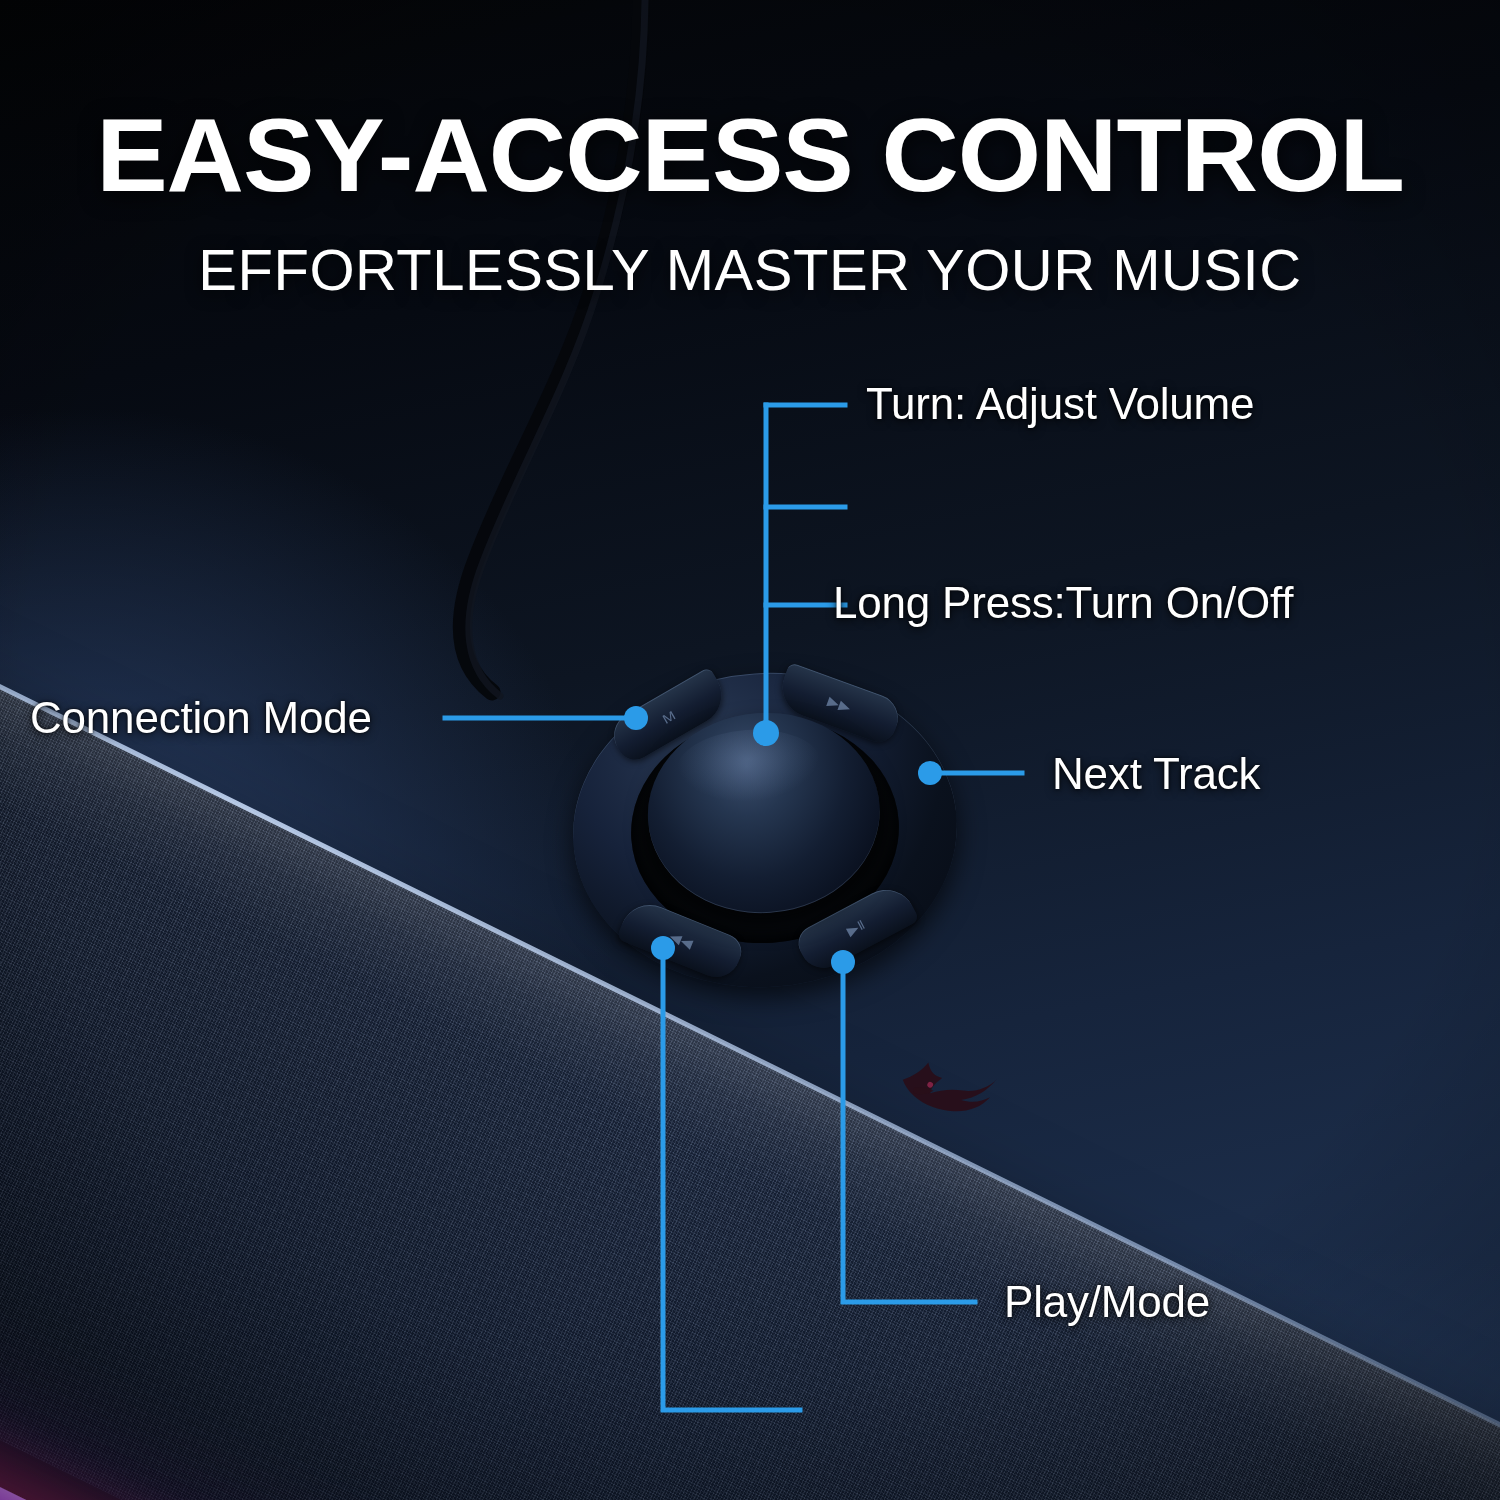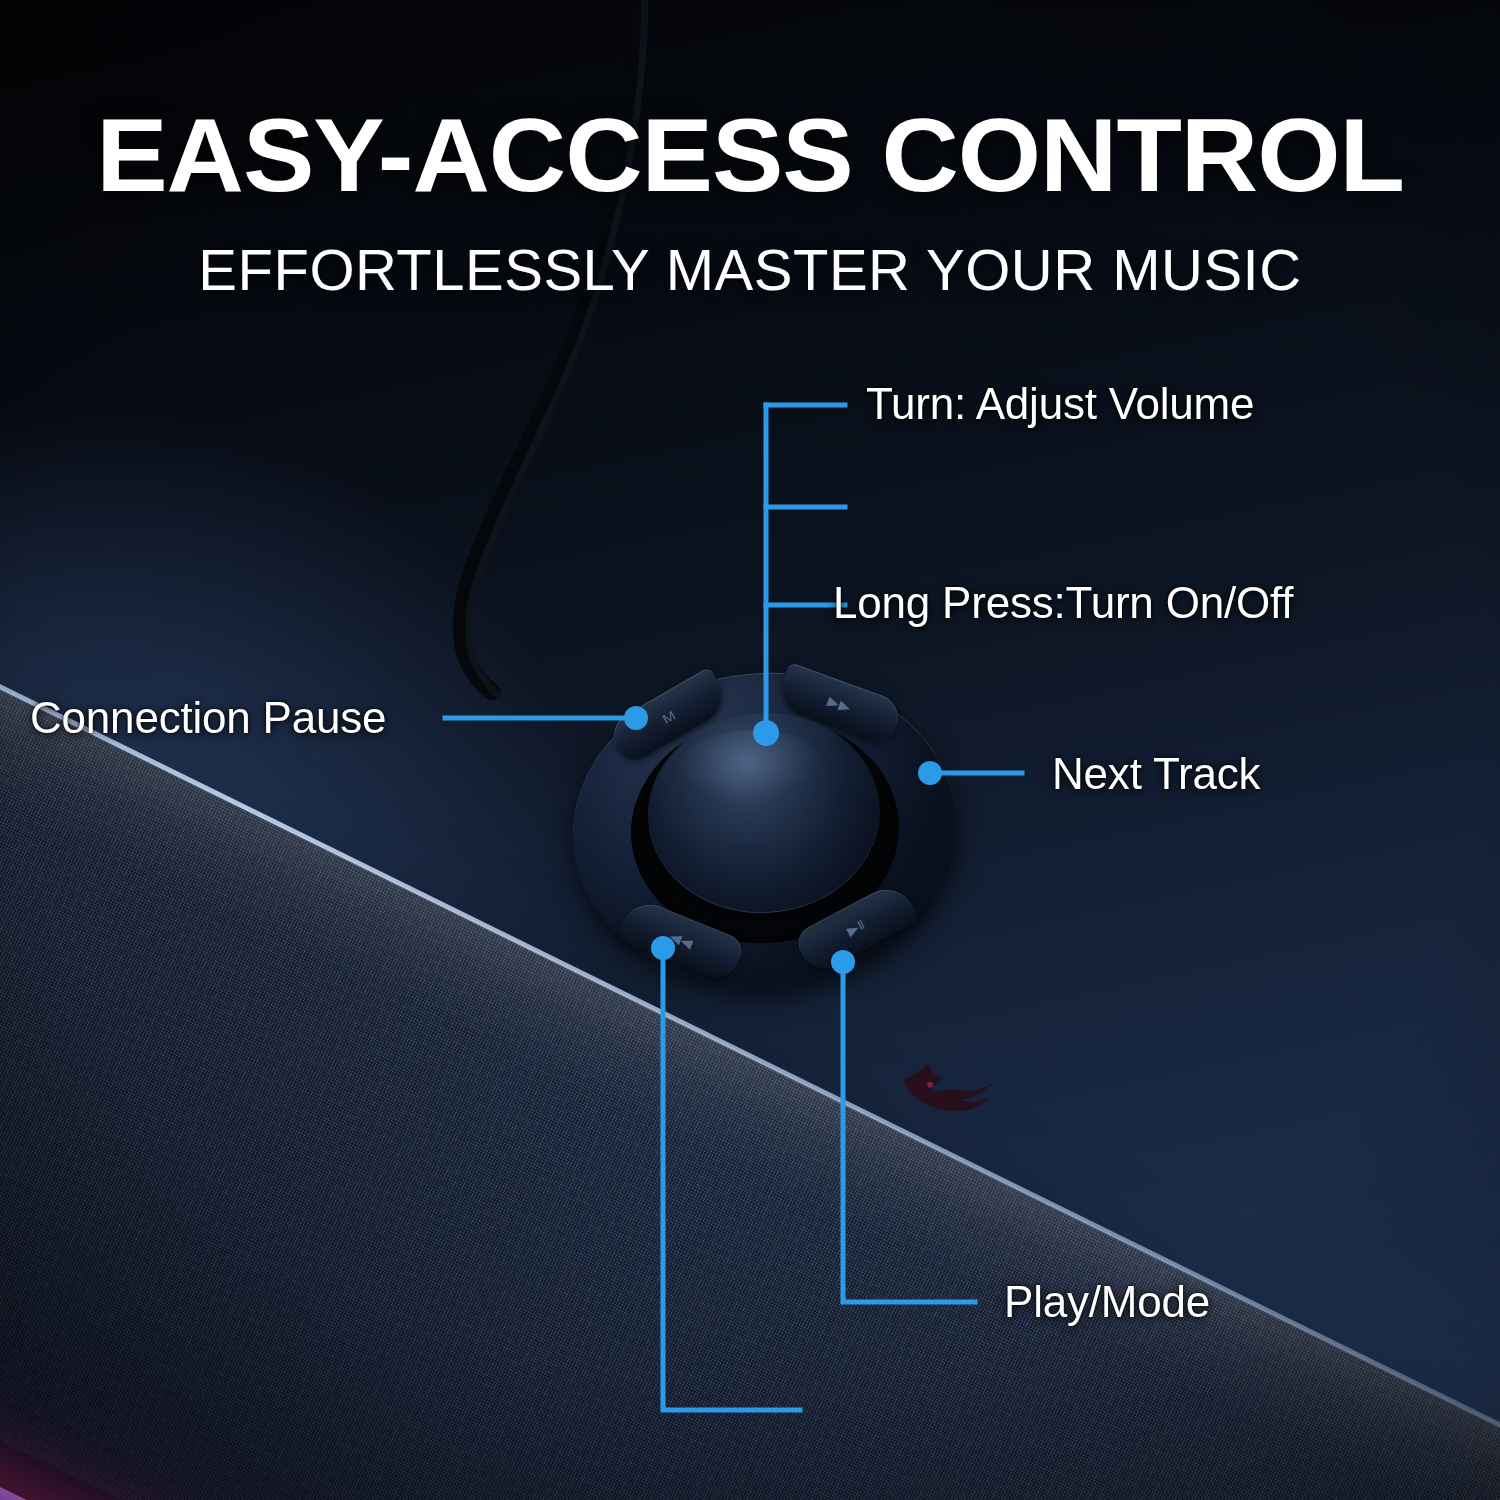--- a/index.html
+++ b/index.html
@@ -217,20 +217,20 @@
       <circle cx="766" cy="733" r="13"></circle>
       <circle cx="636" cy="718" r="12"></circle>
       <circle cx="930" cy="773" r="12"></circle>
       <circle cx="843" cy="962" r="12"></circle>
       <circle cx="663" cy="948" r="12"></circle>
     </g>
   </svg>
 
   <div class="lbl" style="left:866px;top:382px;">Turn: Adjust Volume</div>
   <div class="lbl" style="left:833px;top:581px;">Long Press:Turn On/Off</div>
-  <div class="lbl" style="left:30px;top:696px;">Connection Pause</div>
+  <div class="lbl" style="left:30px;top:696px;">Connection Mode</div>
   <div class="lbl" style="left:1052px;top:752px;">Next Track</div>
   <div class="lbl" style="left:1004px;top:1280px;">Play/Mode</div>
 
   <div class="headline">EASY-ACCESS CONTROL</div>
   <div class="subhead">EFFORTLESSLY MASTER YOUR MUSIC</div>
 
 </div>
 
 </body></html>

